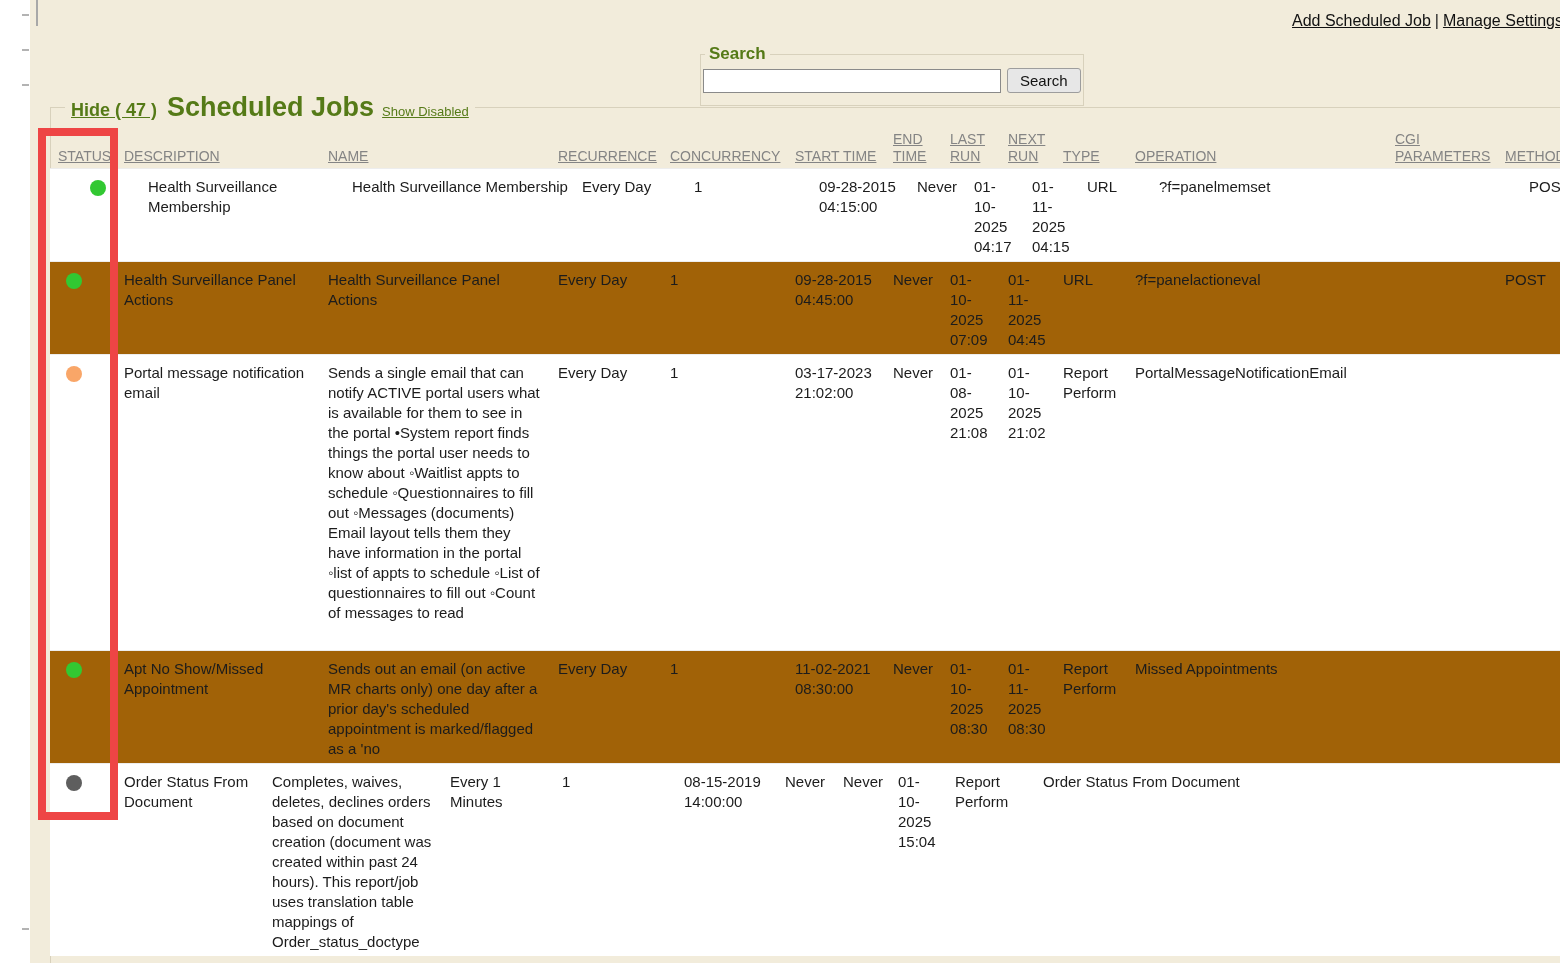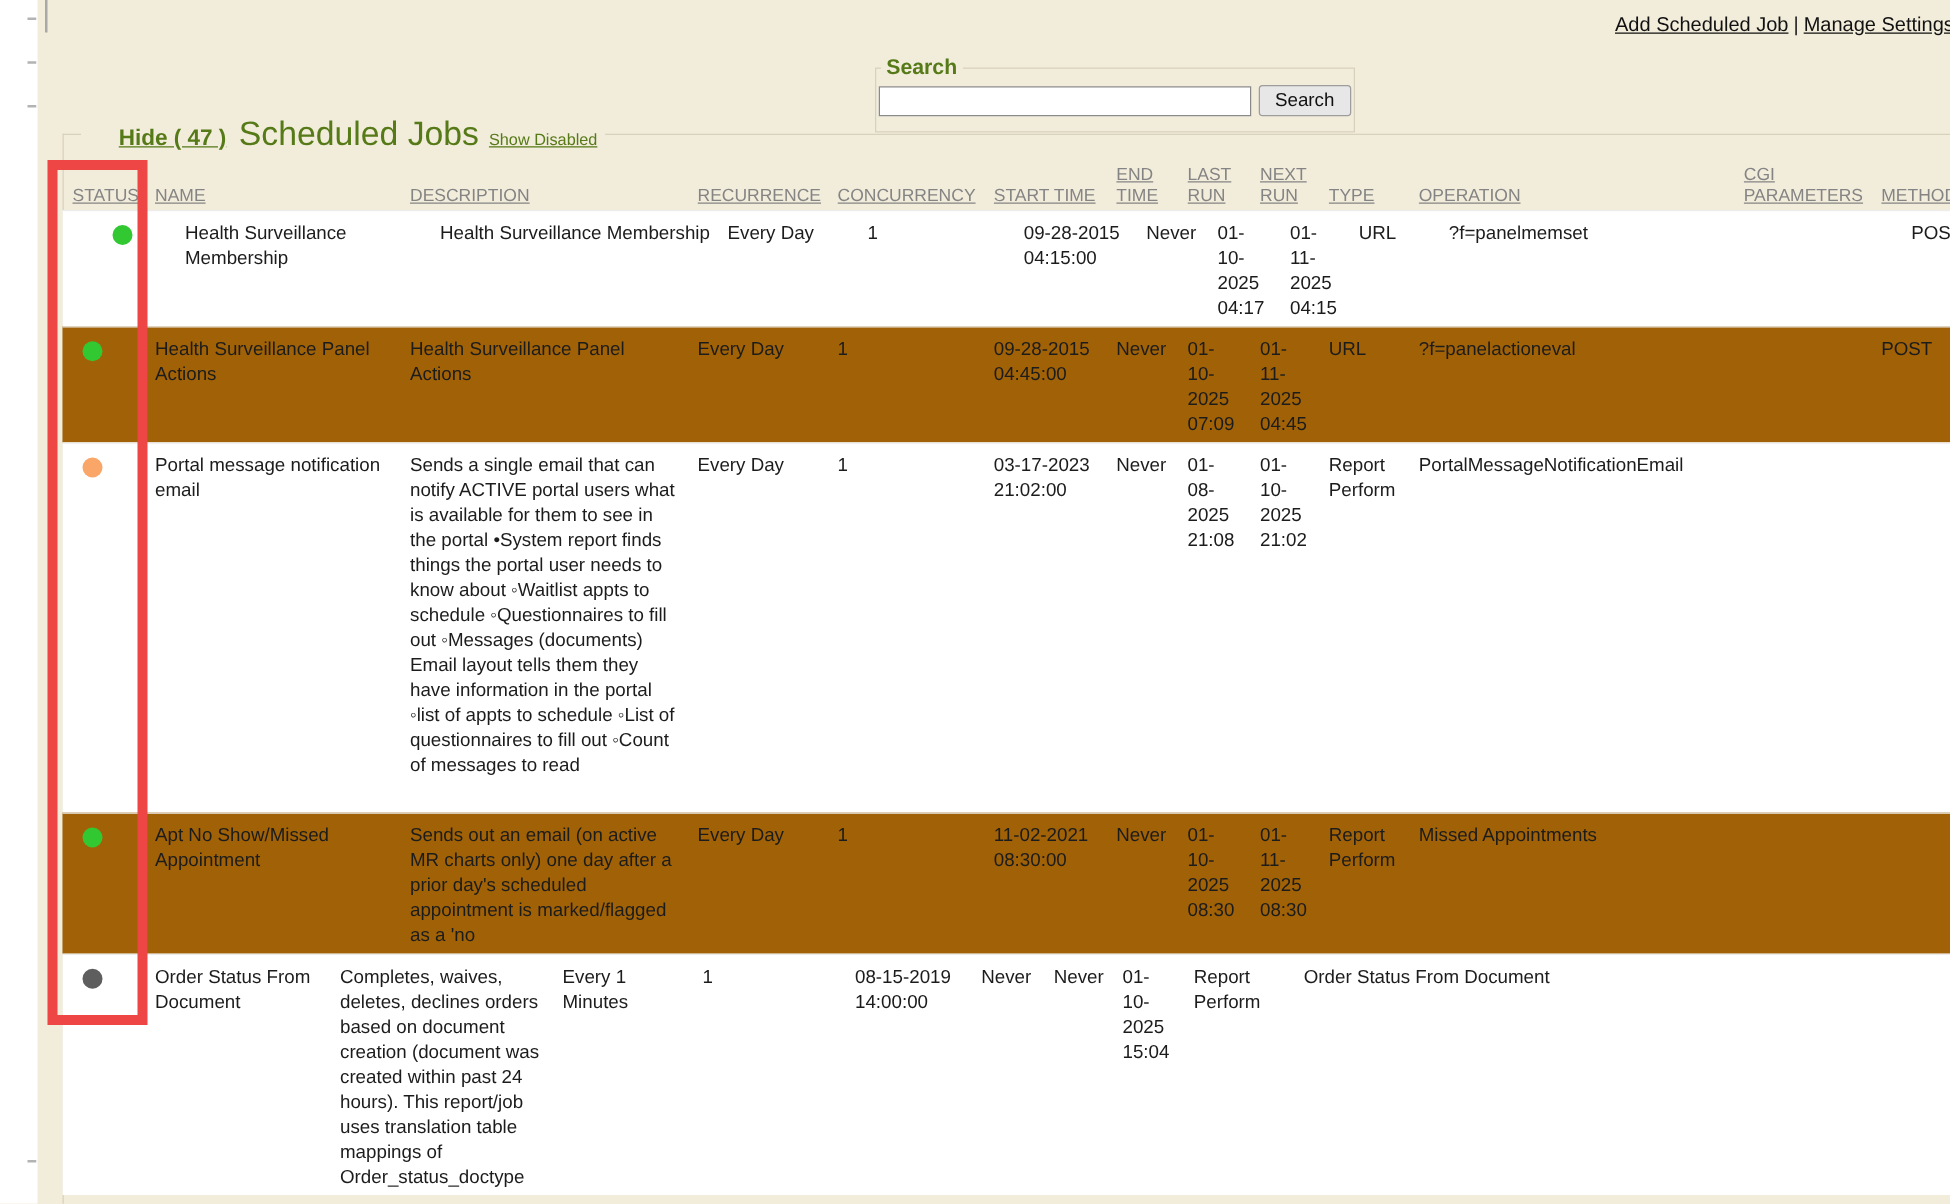--- a/index.html
+++ b/index.html
@@ -25,22 +25,22 @@
   .search-box legend{color:#557A17;font-weight:bold;font-size:17px;padding:0 4px;margin-left:2px;}
   .search-row{display:flex;align-items:center;margin-top:2px;}
   .search-input{width:288px;height:20px;border:1px solid #8A8A8A;background:#fff;font-size:14px;padding:1px 4px;outline:none;}
   .search-btn{margin-left:6px;font-size:15px;font-family:"Liberation Sans",sans-serif;
     background:#E7E7E7;border:1px solid #9D9D9D;border-radius:3px;padding:3px 12px;cursor:pointer;color:#111;}
 
   
   .jobs-fieldset{position:absolute;left:48px;top:92px;width:1513px;height:880px;
     border:1px solid #D8D1BC;border-bottom:none;background:transparent;z-index:2;}
   .jobs-fieldset legend{margin-left:2px;padding:0 6px;white-space:nowrap;}
-  .hide-link{color:#557A17;font-weight:bold;font-size:18px;text-decoration:underline;cursor:pointer;vertical-align:baseline;margin-left:24px;}
-  .jobs-title{color:#557A17;font-weight:normal;font-size:27px;margin:0 8px 0 10px;vertical-align:baseline;}
+  .hide-link{color:#557A17;font-weight:bold;font-size:18px;text-decoration:underline;cursor:pointer;vertical-align:baseline;}
+  .jobs-title{color:#557A17;font-weight:bold;font-size:27px;margin:0 8px 0 10px;vertical-align:baseline;}
   .show-disabled{color:#557A17;font-size:13px;text-decoration:underline;cursor:pointer;vertical-align:baseline;}
 
   
   .jobs-table{position:absolute;left:50px;top:122px;width:1510px;z-index:3;}
   .grid{display:grid;grid-template-columns:74px 204px 230px 112px 125px 98px 57px 58px 55px 72px 260px 110px 55px;}
   .grid.r5{grid-template-columns:74px 148px 178px 112px 122px 101px 58px 55px 57px 88px 300px 110px 107px;}
   .hdr{height:46px;}
   .hdr .cell{display:flex;align-items:flex-end;padding-bottom:3px;}
   .hdr a{color:#848484;font-size:14px;text-decoration:underline;cursor:pointer;line-height:17px;}
   .row{background:#fff;border-top:1px solid #EDEDED;}
@@ -88,25 +88,25 @@
     <a class="hide-link">Hide ( 47 )</a><span class="jobs-title">Scheduled Jobs</span><a class="show-disabled">Show Disabled</a>
   </legend>
 </fieldset>
 
 <div class="jobs-table">
 
   <div class="grid hdr">
     <div class="cell c-status">
         <a>STATUS</a>
       </div>
+    <div class="cell c-desc">
+        <a>DESCRIPTION</a>
+      </div>
     <div class="cell c-name">
         <a>NAME</a>
-      </div>
-    <div class="cell c-desc">
-        <a>DESCRIPTION</a>
       </div>
     <div class="cell c-recur">
         <a>RECURRENCE</a>
       </div>
     <div class="cell c-conc">
         <a>CONCURRENCY</a>
       </div>
     <div class="cell c-start">
         <a>START TIME</a>
       </div>

